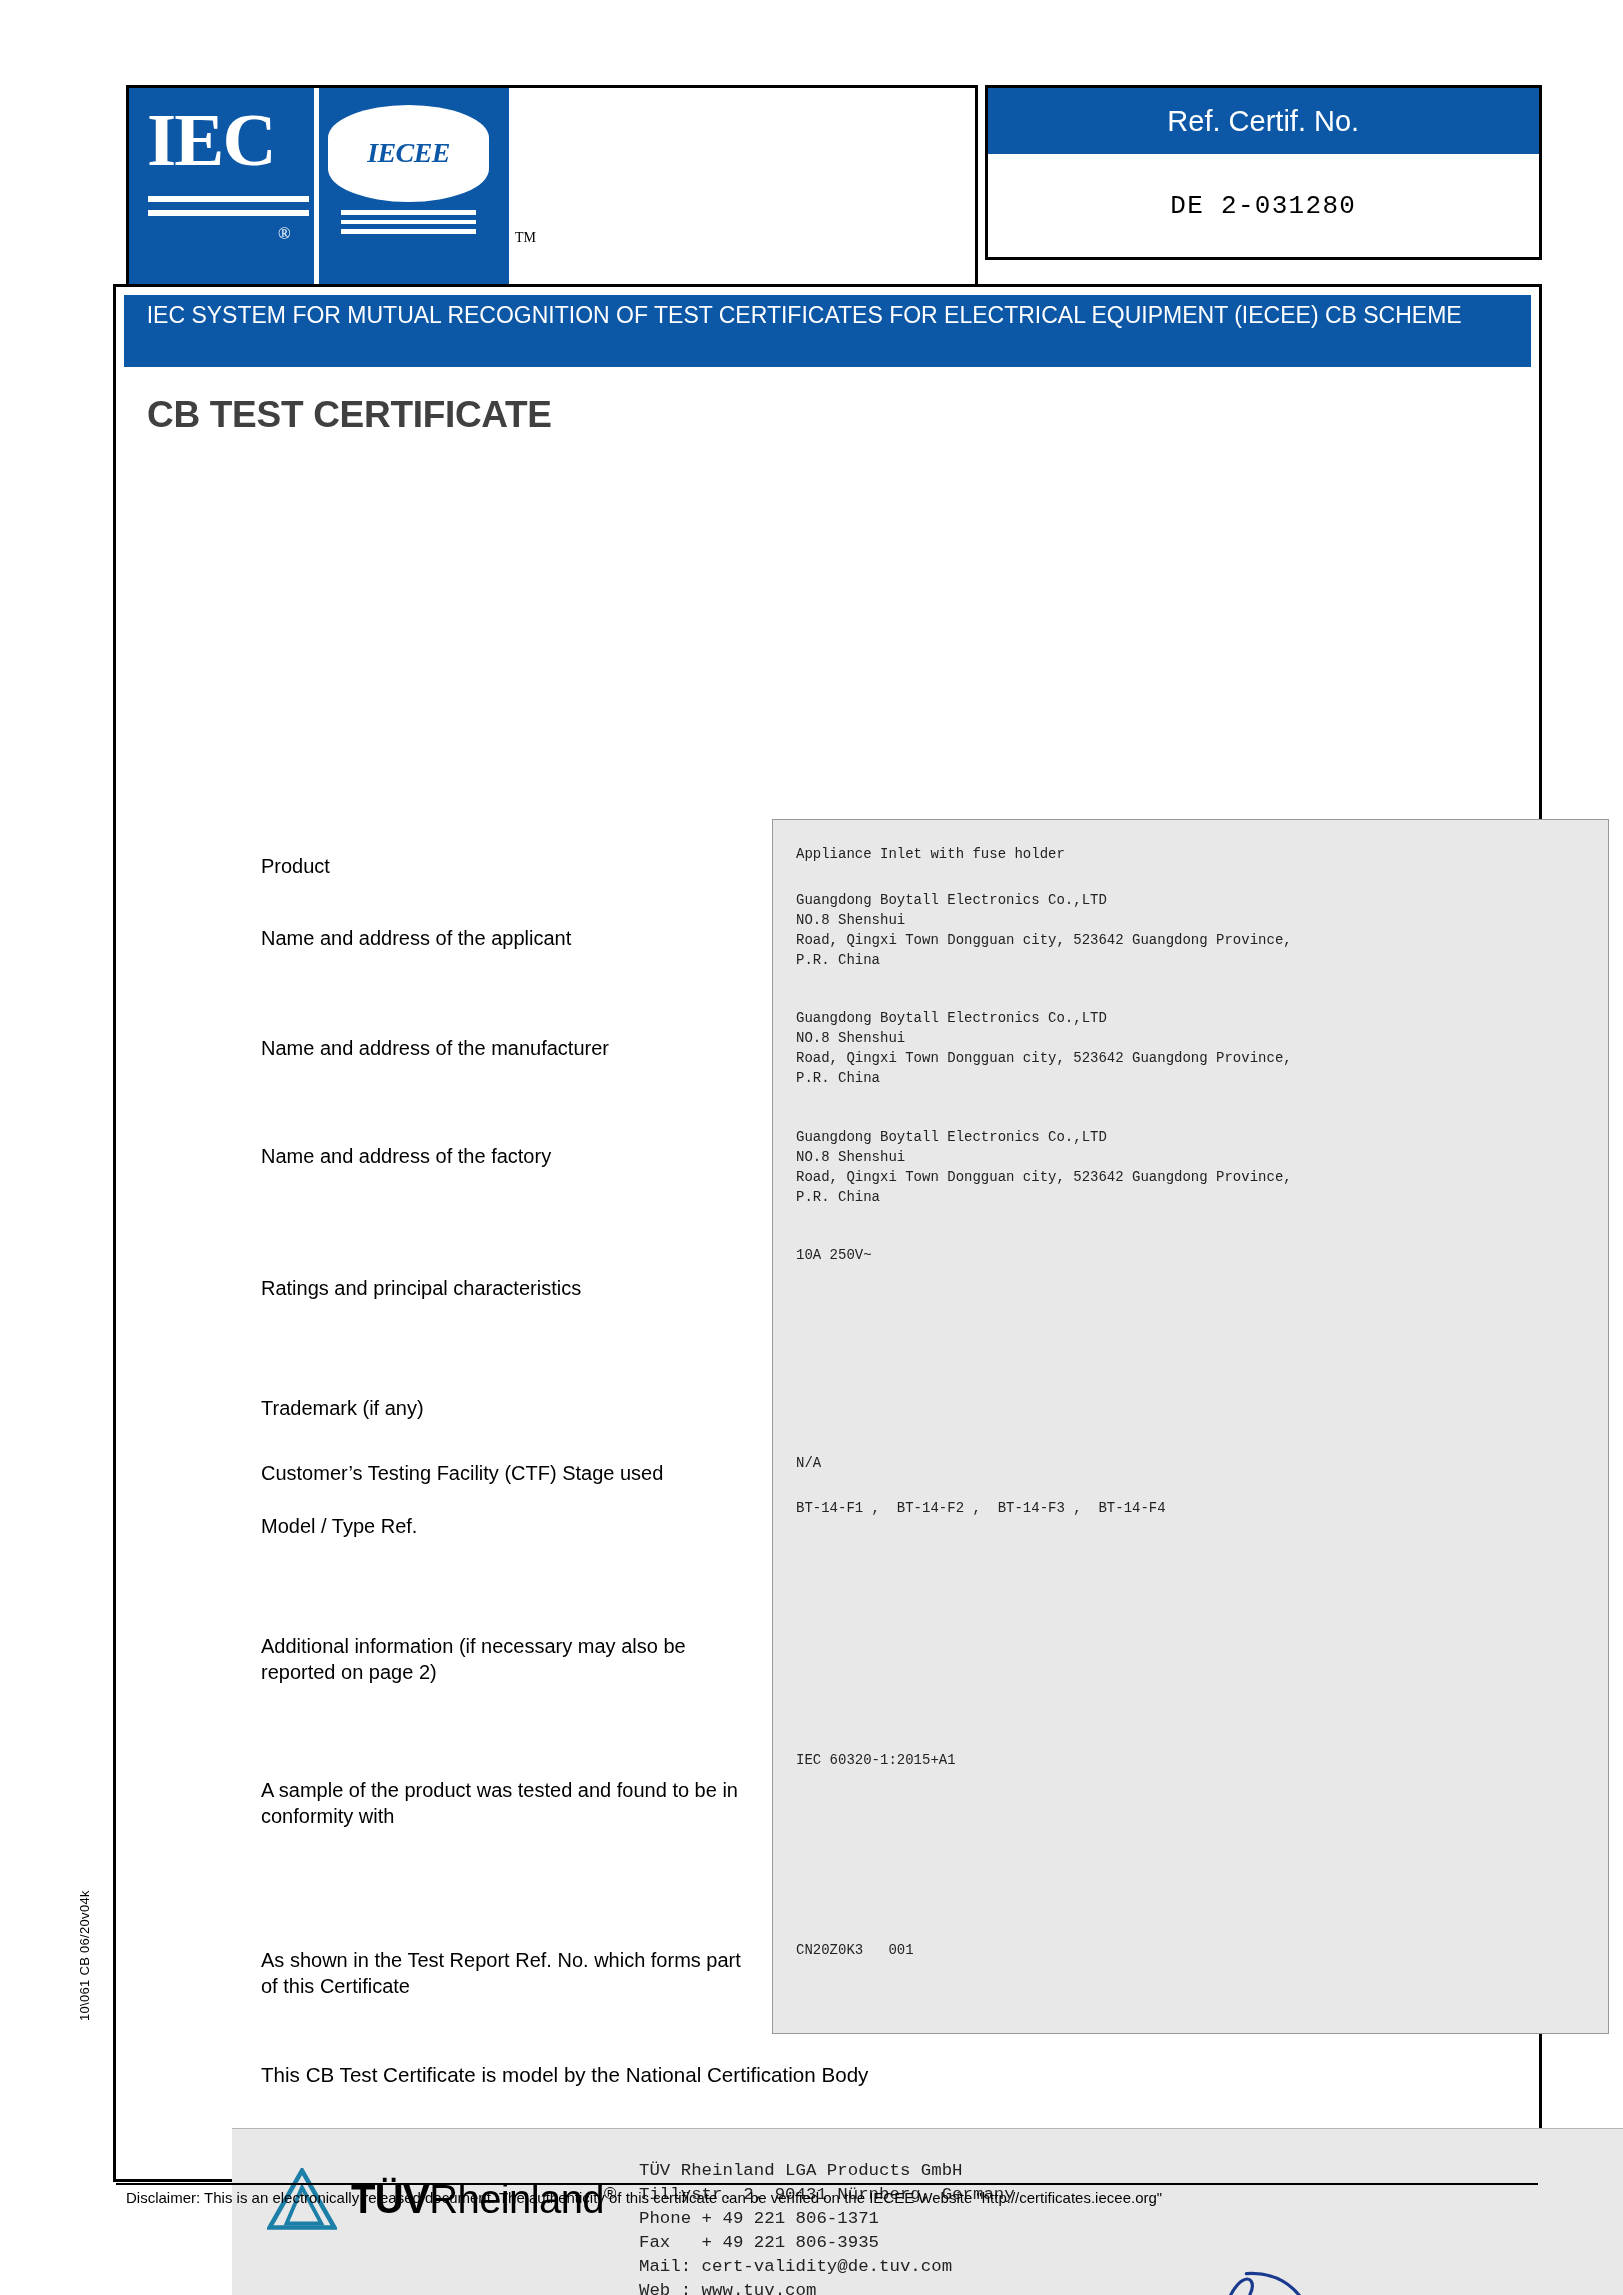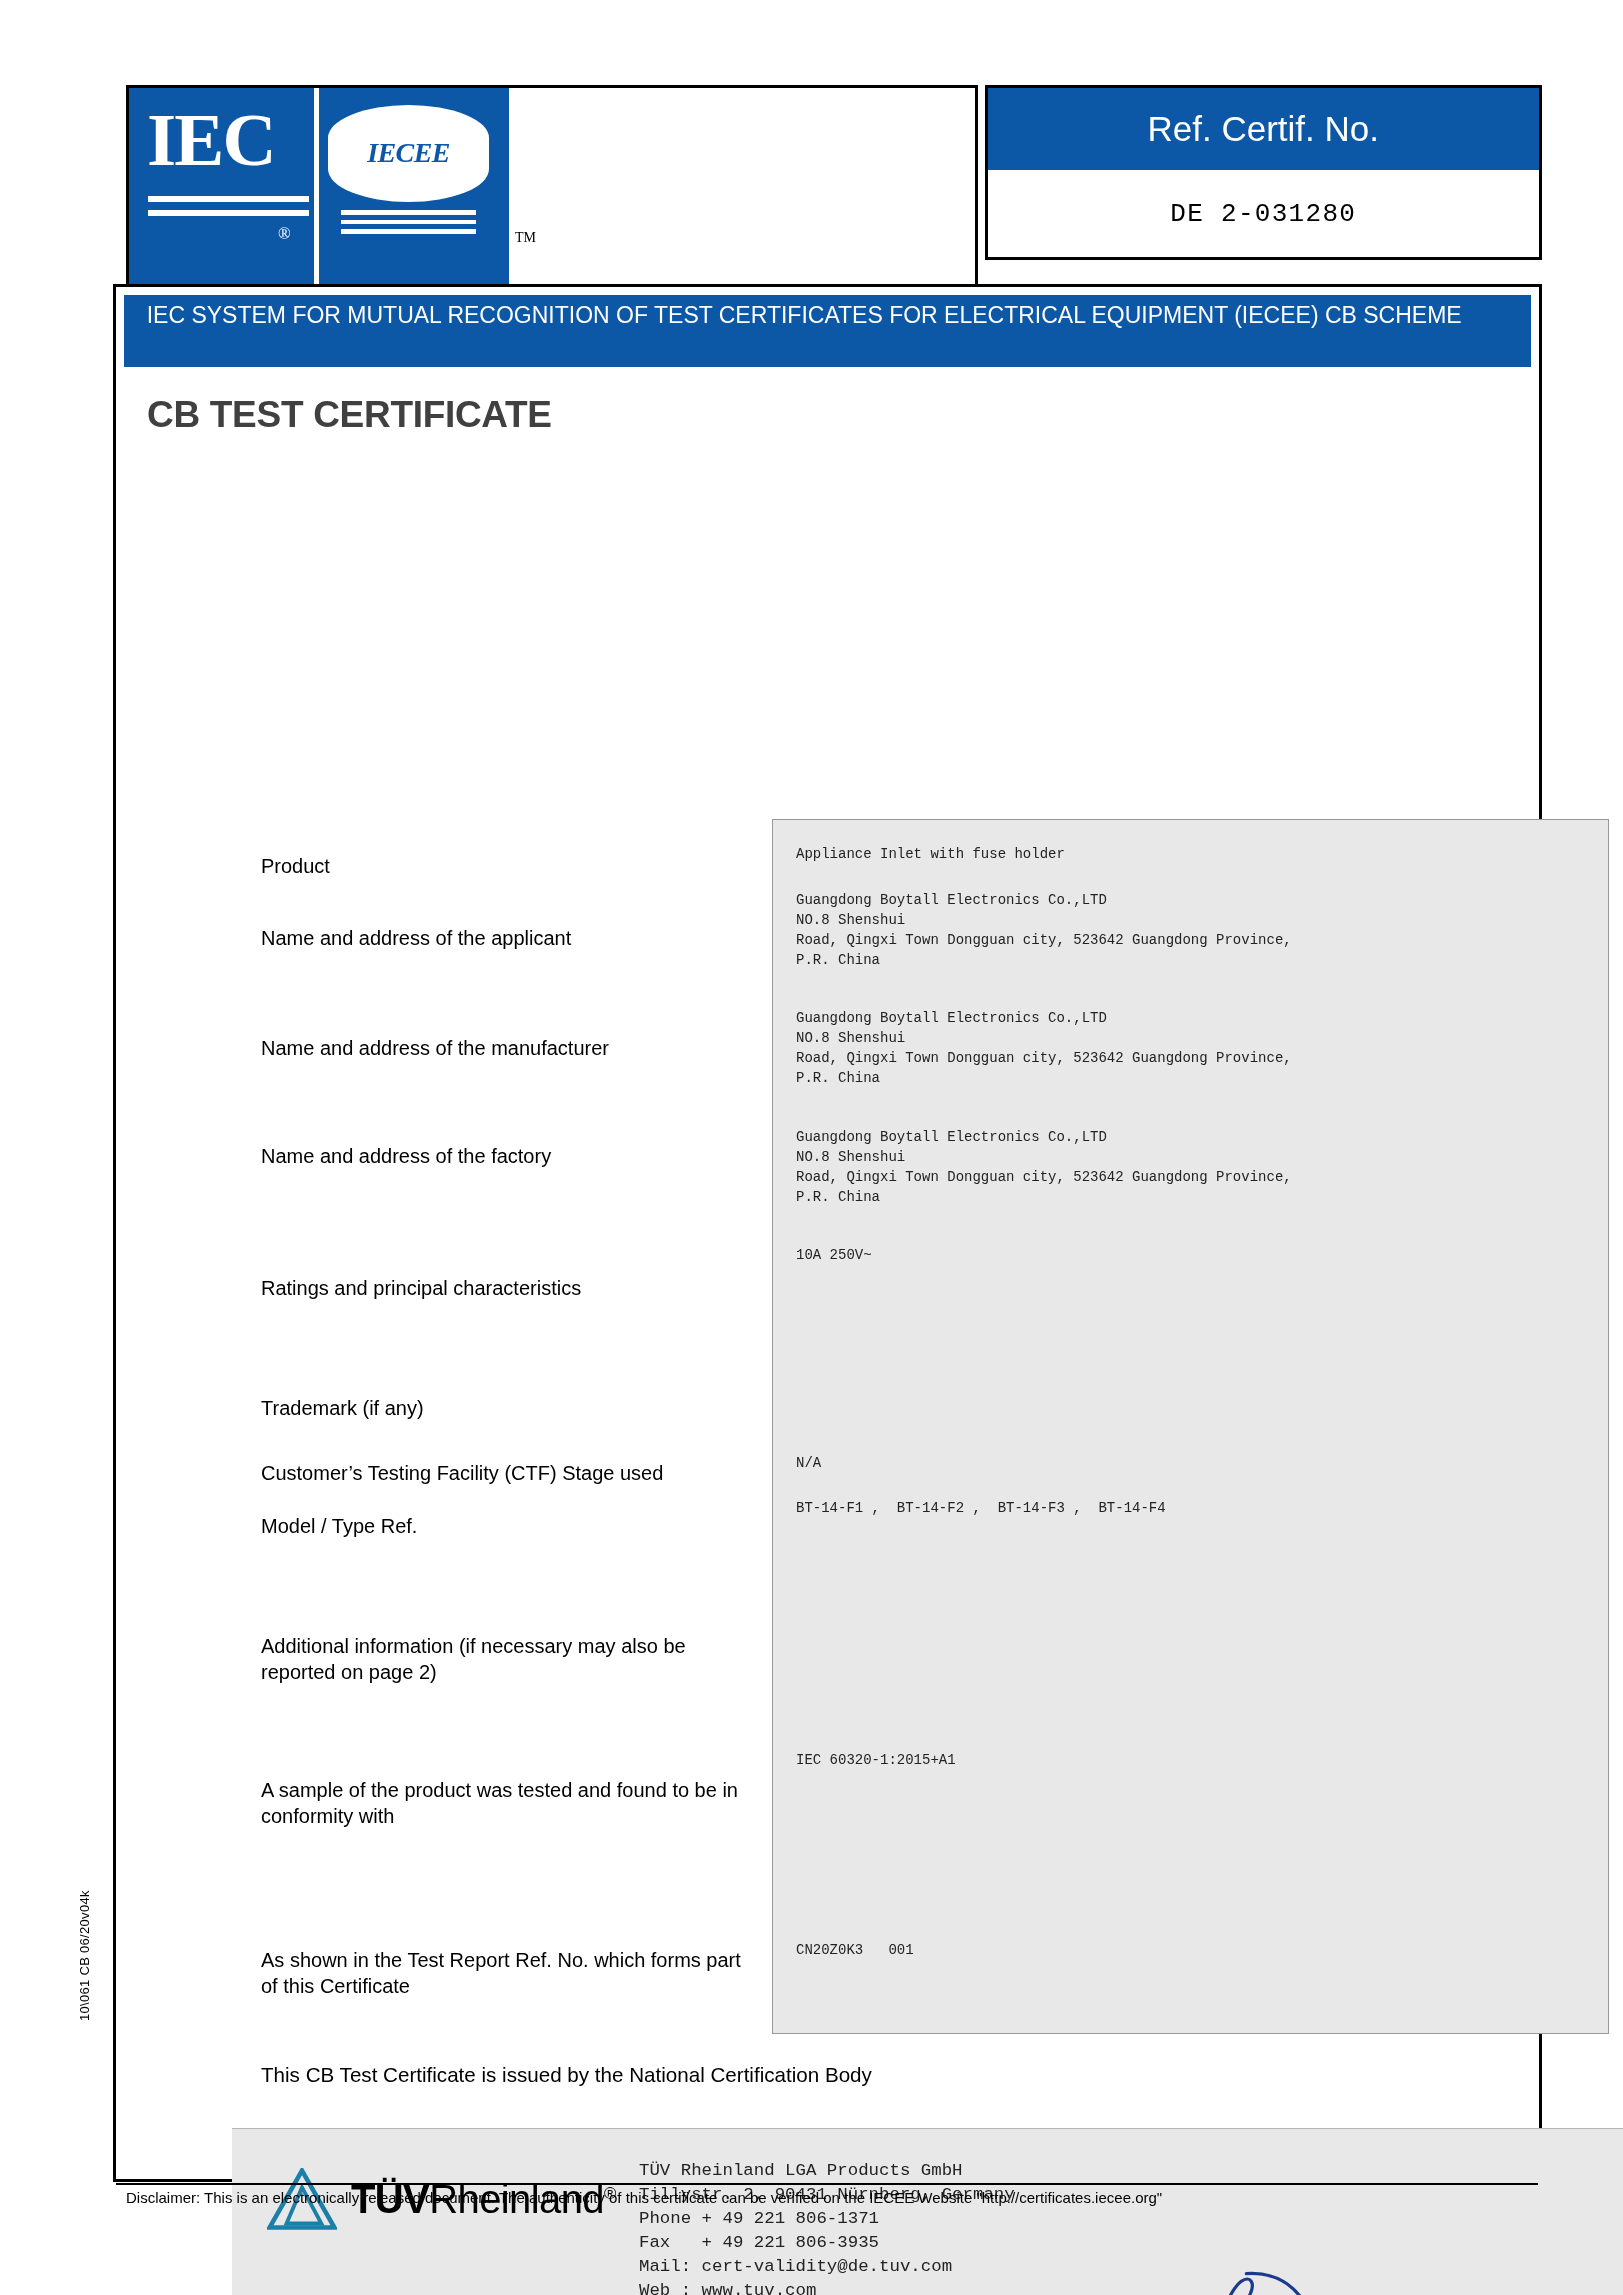--- a/index.html
+++ b/index.html
@@ -138,25 +138,25 @@
     height: 175px;
     margin-left: 6.4px;
     border: 3.2px solid #000;
     box-sizing: border-box;
     display: flex;
     flex-direction: column;
   }
   .ref-title {
     background: #0d58a6;
     color: #ffffff;
-    height: 82px;
+    height: 66px;
     display: flex;
     align-items: center;
     justify-content: center;
-    font-size: 35px;
+    font-size: 29px;
   }
   .ref-value {
     flex: 1;
     display: flex;
     align-items: center;
     justify-content: center;
     font-family: "Liberation Mono", monospace;
     font-size: 26px;
     letter-spacing: 1.3px;
     background: #fff;
@@ -372,21 +372,21 @@
 NO.8 Shenshui
 Road, Qingxi Town Dongguan city, 523642 Guangdong Province,
 P.R. China</div>
       <div class="value-row" style="top:426px;">10A 250V~</div>
       <div class="value-row" style="top:634px;">N/A</div>
       <div class="value-row" style="top:679px;">BT-14-F1 ,  BT-14-F2 ,  BT-14-F3 ,  BT-14-F4</div>
       <div class="value-row" style="top:931px;">IEC 60320-1:2015+A1</div>
       <div class="value-row" style="top:1121px;">CN20Z0K3   001</div>
     </div>
 
-    <div class="issued-line">This CB Test Certificate is issued by the National Certification Body</div>
+    <div class="issued-line">This CB Test Certificate is model by the National Certification Body</div>
 
     <div class="tuv-box">
       <div class="tuv-logo">
         <div class="tuv-tri">
           <svg width="70" height="62" viewBox="0 0 108 96">
             <polygon points="54,4 104,92 4,92" fill="none" stroke="#1b7fa8" stroke-width="7"></polygon>
             <path d="M54,30 L84,86 L30,86 Z" fill="none" stroke="#1b7fa8" stroke-width="6"></path>
           </svg>
         </div>
         <div class="tuv-word">

